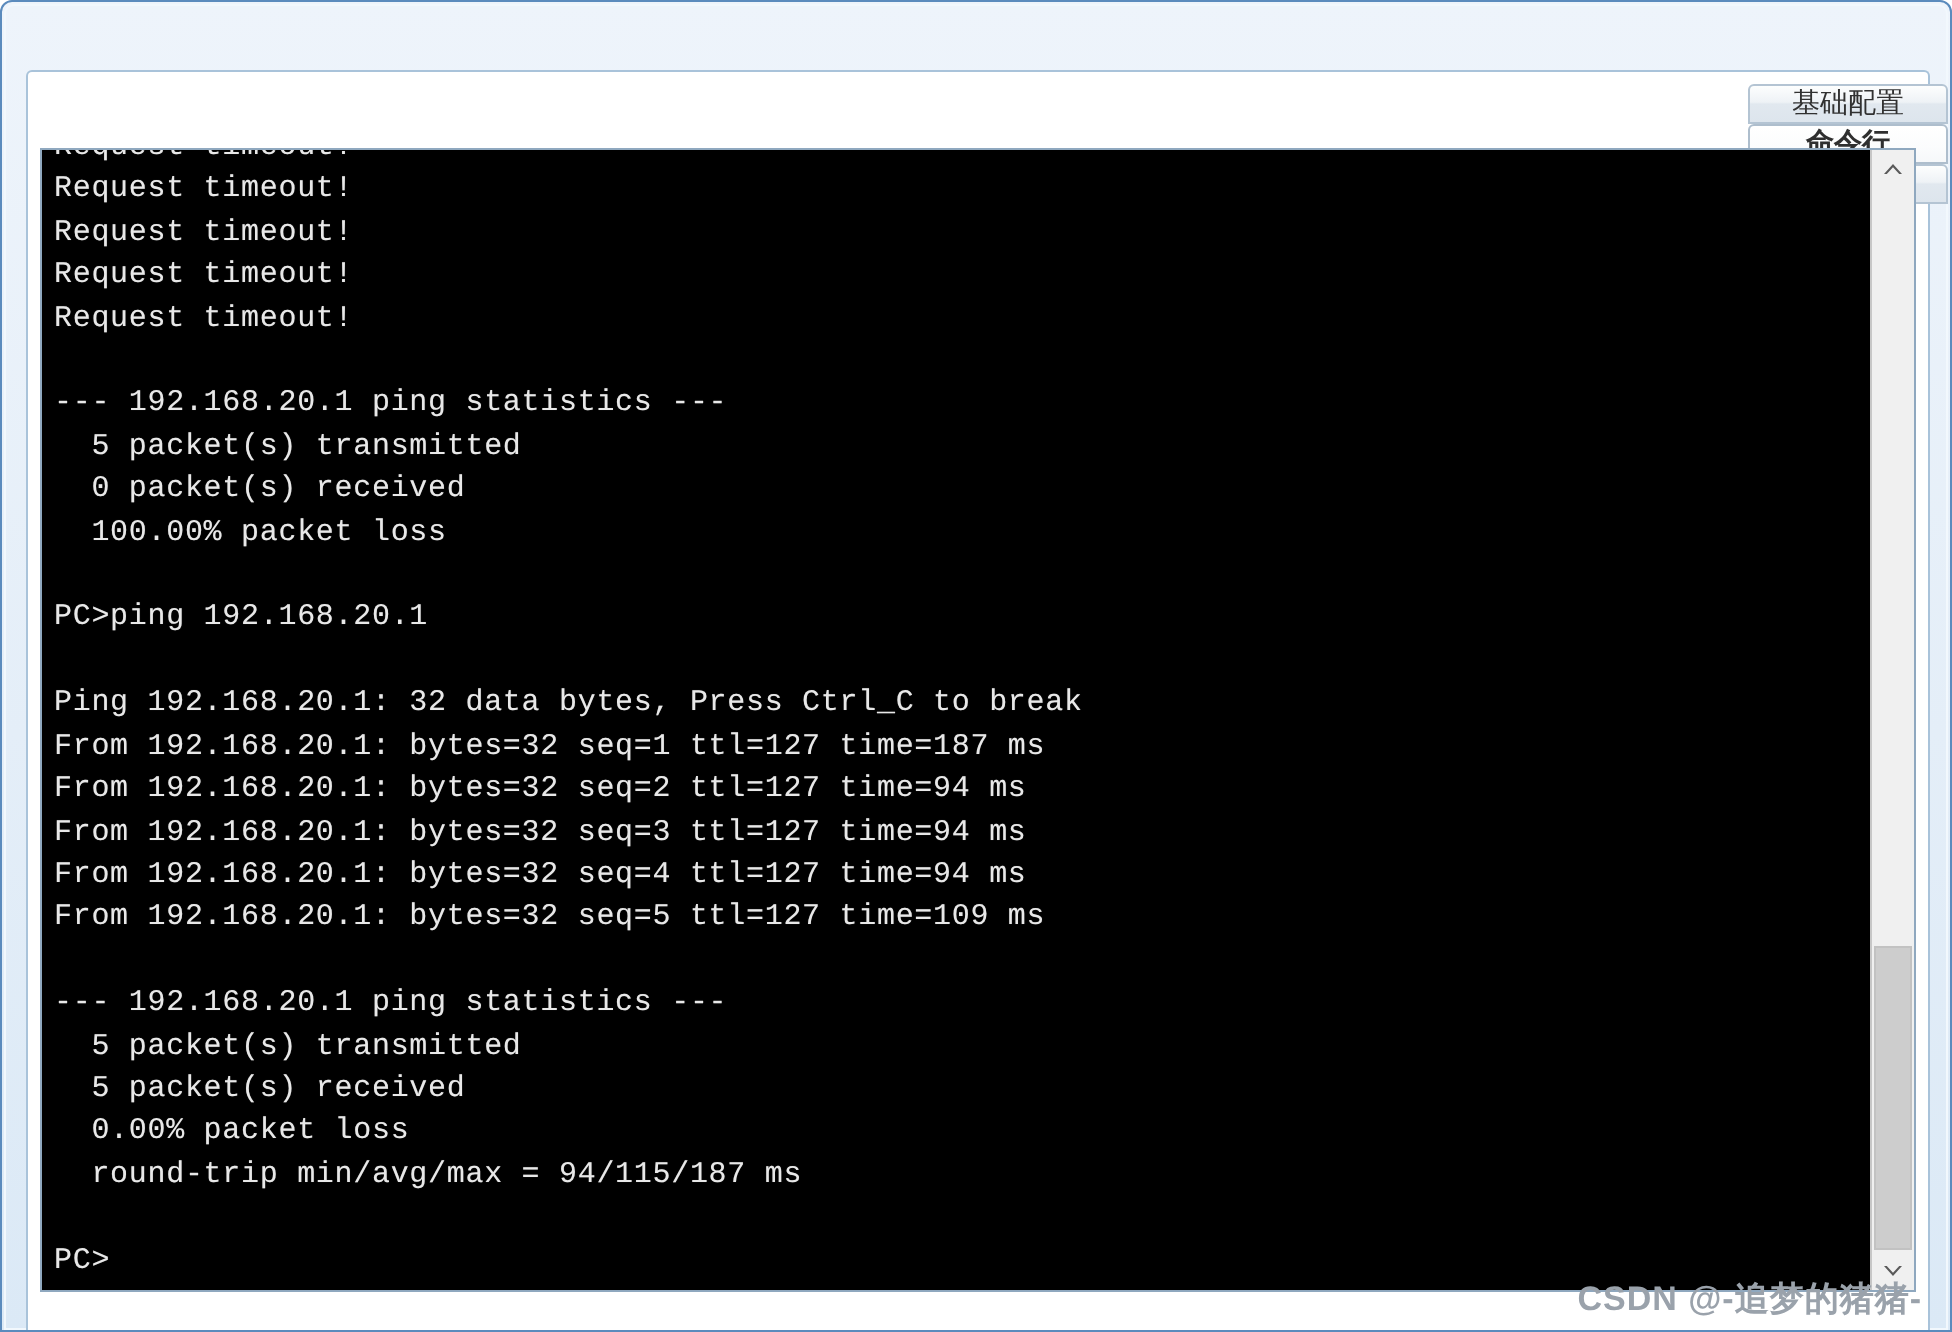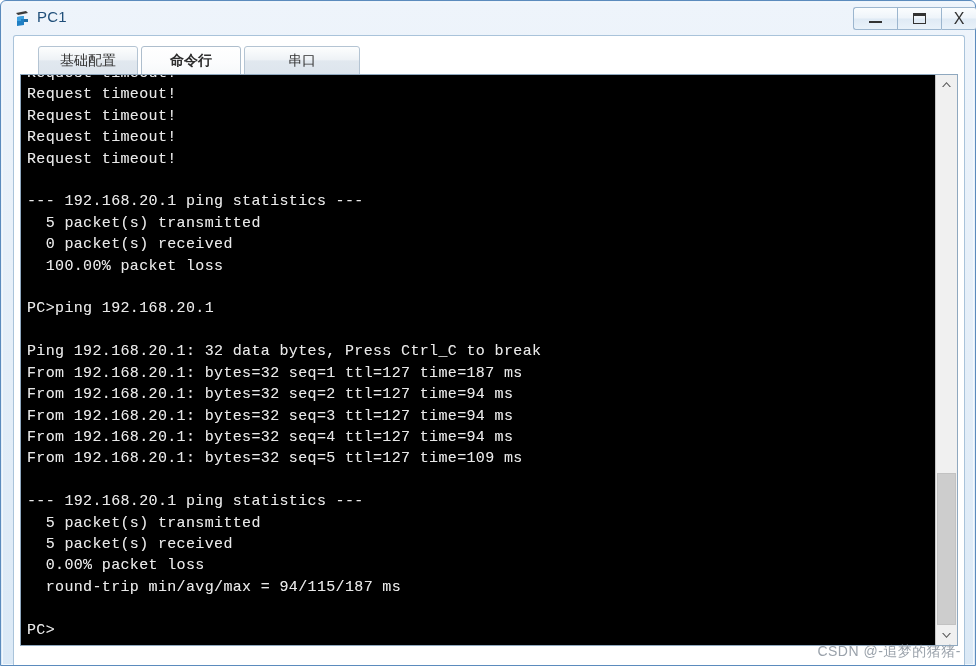--- a/index.html
+++ b/index.html
@@ -91,26 +91,27 @@
     box-sizing: border-box;
     background: #ffffff;
     border: 1px solid #a9c3da;
     border-bottom: none;
     border-radius: 3px 3px 0 0;
   }
 
   
   #tabstrip {
     position: absolute;
-    left: 0px; top: 6px;
+    left: 11px; top: 6px;
     width: 952px; height: 34px;
     display: flex;
     align-items: flex-end;
     padding-left: 24px;
     box-sizing: border-box;
+    flex-direction: column;
   }
   .tab {
     height: 30px;
     box-sizing: border-box;
     margin-right: 3px;
     display: flex;
     align-items: center;
     justify-content: center;
     font-size: 14px;
     color: #313131;
@@ -191,54 +192,34 @@
   #sb-track-upper {
     position: absolute; left: 0; top: 19px; width: 21px; height: 379px;
     background: #f0f0f0;
   }
 
   
   #watermark {
     position: absolute;
     right: 14px;
     bottom: 4px;
-    font-size: 14px;
+    font-size: 17px;
     color: #9aa2ab;
     font-family: "Liberation Sans", sans-serif;
     white-space: nowrap;
     letter-spacing: 0.5px;
+    font-weight: bold;
   }
 </style>
 </head>
 <body>
 
 <div id="window">
   <div id="window-inner-edge"></div>
 
-  <div id="titlebar">
-    <span id="title-icon">
-      <svg width="20" height="20" viewBox="0 0 20 20">
-        <path d="M3 4 L13 2 L15 4 L5 6 Z" fill="#3b3b3b"></path>
-        <path d="M4 8 L11 7 L11 10 L14 10 L14 13 L11 13 L11 16 L4 17 Z" fill="#1f7fc4"></path>
-        <path d="M4 8 L11 7 L11 10 L8 10 L8 12 L4 12 Z" fill="#3ba0e0"></path>
-        <rect x="11" y="10" width="4" height="3" fill="#1f6fa8"></rect>
-      </svg>
-    </span>
-    <span id="title-text">PC1</span>
-
-    <div class="winbtn" id="btn-min">
-      <span class="min-glyph"></span>
-    </div>
-    <div class="winbtn" id="btn-max">
-      <span class="max-glyph"></span>
-    </div>
-    <div class="winbtn" id="btn-close">
-      <span class="close-glyph">X</span>
-    </div>
-  </div>
 
   <div id="content">
 
     <div id="tabstrip">
       <div class="tab" style="width:100px">
         <span>基础配置</span>
       </div>
       <div class="tab active" style="width:100px">
         <span>命令行</span>
       </div>

